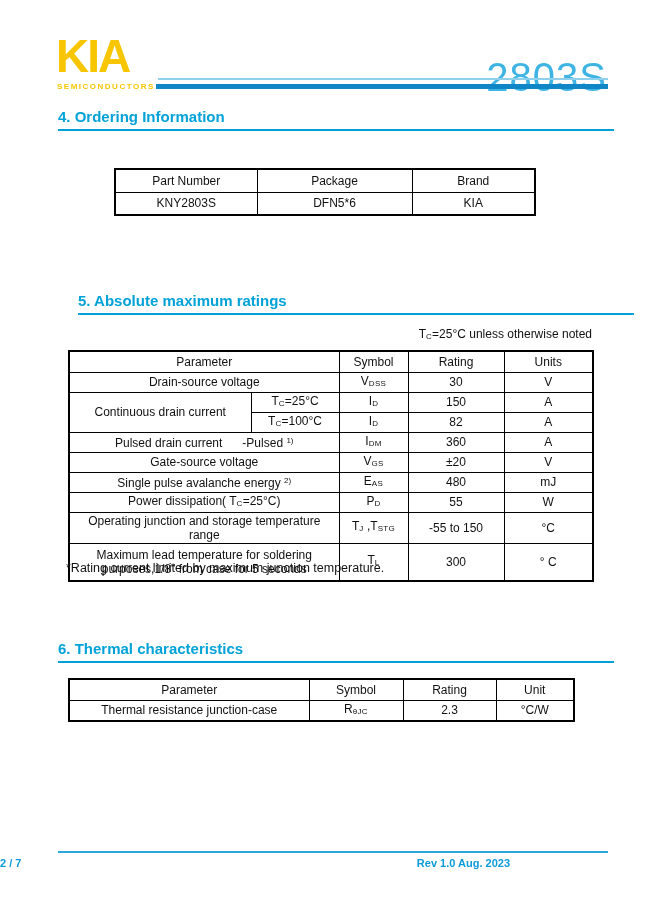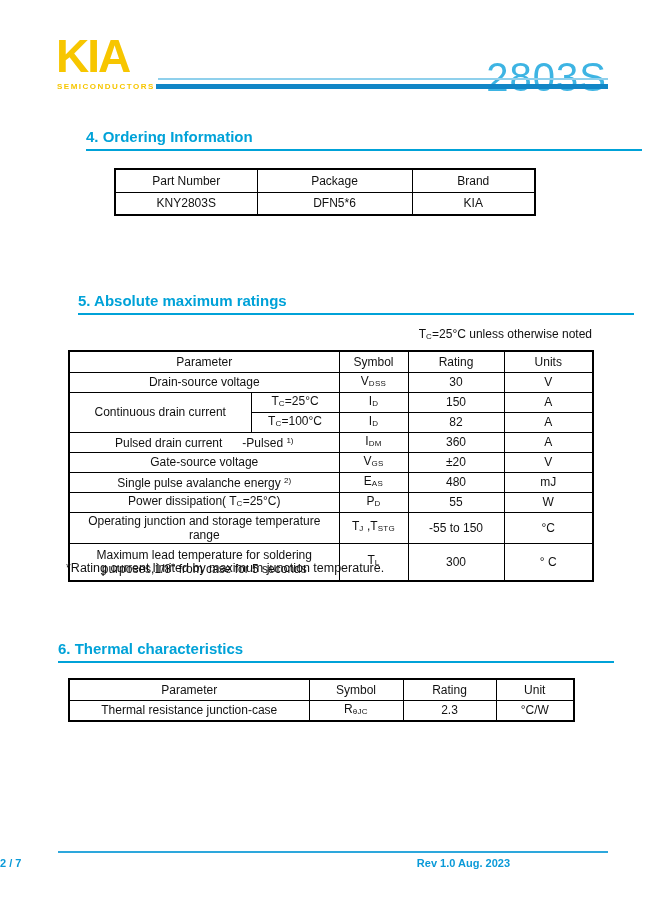--- a/index.html
+++ b/index.html
@@ -15,21 +15,21 @@
   .hdr-sub   { position:absolute; left:158px; top:35px; font-size:14px; font-weight:bold;
                color:#1792d2; line-height:18px; }
   .part-num  { position:absolute; top:55px; right:42px; font-size:40px; color:#3db4e3;
                letter-spacing:1px; }
   .rule-thin  { position:absolute; left:158px; top:78px; width:450px; height:2px; background:#8fd0ec; }
   .rule-thick { position:absolute; left:156px; top:84px; width:452px; height:5px; background:#1186c6; }
 
   
   .section-title { position:absolute; left:58px; width:556px; font-size:15px; font-weight:bold;
                    color:#00a2d8; padding-bottom:4px; border-bottom:2px solid #00a2d8; }
-  .sec4 { top:128px;margin-left:28px; } .sec5 { top:292px;margin-left:20px; } .sec6 { top:640px; }
+  .sec4 { top:108px; } .sec5 { top:292px;margin-left:20px; } .sec6 { top:640px; }
 
   
   .tbl { position:absolute; border-collapse:collapse; table-layout:fixed; font-size:12px;
          color:#111; border:2px solid #000; }
   .tbl td, .tbl th { border:1px solid #000; font-weight:normal; text-align:center;
                      padding:1px 4px; line-height:14px; }
   .tbl-ordering { left:114px; top:168px; width:420px; }
   .tbl-ordering tr { height:23px; }
   .tbl-abs { left:68px; top:350px; width:524px; }
   .tbl-abs tr { height:19px; }

